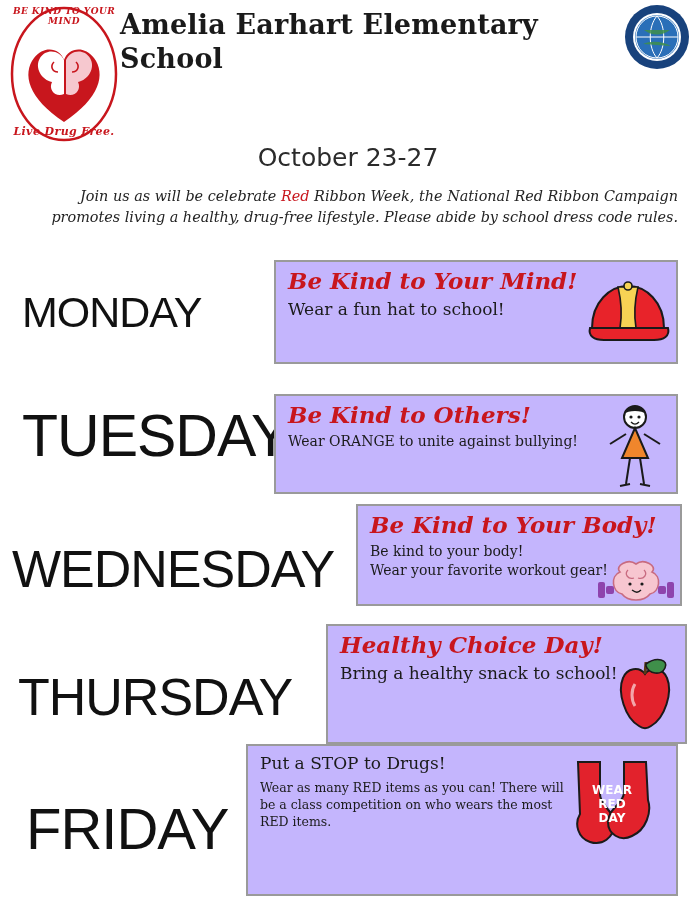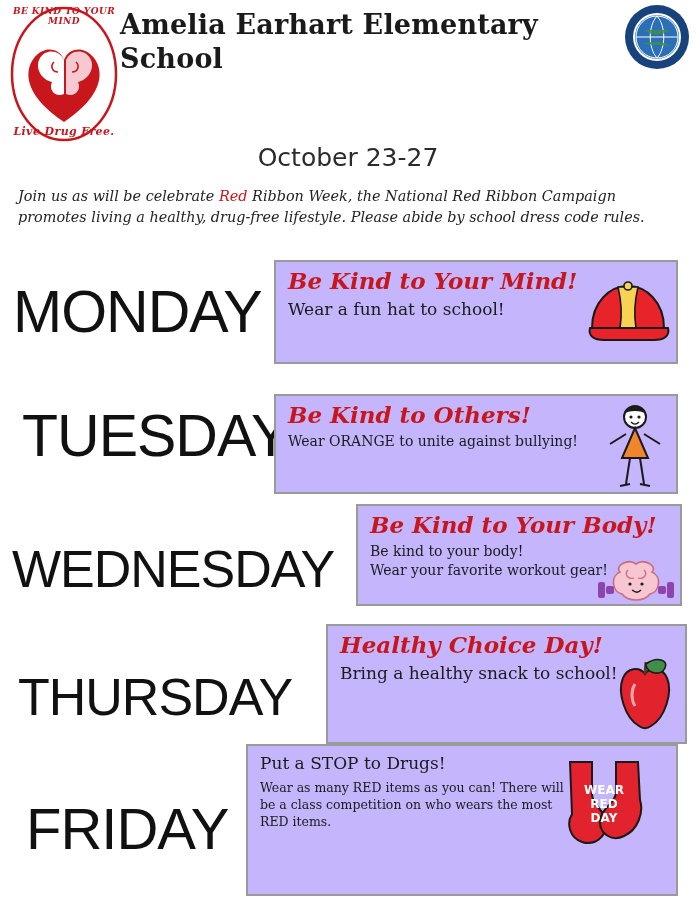--- a/index.html
+++ b/index.html
@@ -60,21 +60,21 @@
     text-align: center;
     font-family: "DejaVu Sans", sans-serif;
     font-size: 25px;
     color: #2b2b2b;
   }
   .intro {
     position: absolute;
     left: 18px;
     top: 186px;
     width: 660px;
-    text-align: left;
+    text-align: right;
     font-family: "DejaVu Serif", serif;
     font-style: italic;
     font-size: 14.4px;
     line-height: 1.45;
     color: #232323;
   }
   .intro .red-word { color: #c8161d; }
 
   
   .ribbon-logo {
@@ -156,21 +156,21 @@
   .card-line.tiny {
     font-size: 12.5px;
     line-height: 1.35;
   }
   .card-art {
     position: absolute;
   }
 
   
   #row-monday { top: 0px; height: 120px; }
-  #row-monday .day-label { font-size: 59px; margin-left: 13px; }
+  #row-monday .day-label { font-size: 43px; margin-left: 22px; }
   #card-monday { left: 274px; top: 8px; width: 404px; height: 104px; }
 
   
   #row-tuesday { top: 120px; height: 128px; }
   #row-tuesday .day-label { font-size: 59px; margin-left: 22px; }
   #card-tuesday { left: 274px; top: 122px; width: 404px; height: 100px; margin-top: 20px; }
 
   
   #row-wednesday { top: 250px; height: 134px; }
   #row-wednesday .day-label { font-size: 52px; margin-left: 12px; }
@@ -183,21 +183,21 @@
 
   
   #row-friday { top: 506px; height: 140px; }
   #row-friday .day-label { font-size: 58px; margin-left: 26px; }
   #card-friday { left: 246px; top: 492px; width: 432px; height: 152px; }
 
   .hat-art { right: 4px; top: 16px; width: 88px; height: 68px; }
   .girl-art { right: 8px; top: 4px; width: 66px; height: 90px; }
   .brain-art { right: 2px; top: 46px; width: 84px; height: 64px; }
   .apple-art { right: 4px; top: 28px; width: 72px; height: 82px; }
-  .sock-art { right: 20px; top: 8px; width: 104px; height: 96px; }
+  .sock-art { right: 12px; top: 8px; width: 104px; height: 96px; }
 </style>
 </head>
 <body>
 
 <div class="page">
 
   <div class="header">
 
     <div class="ribbon-logo">
       <svg viewBox="0 0 112 148" width="112" height="148" aria-hidden="true">

